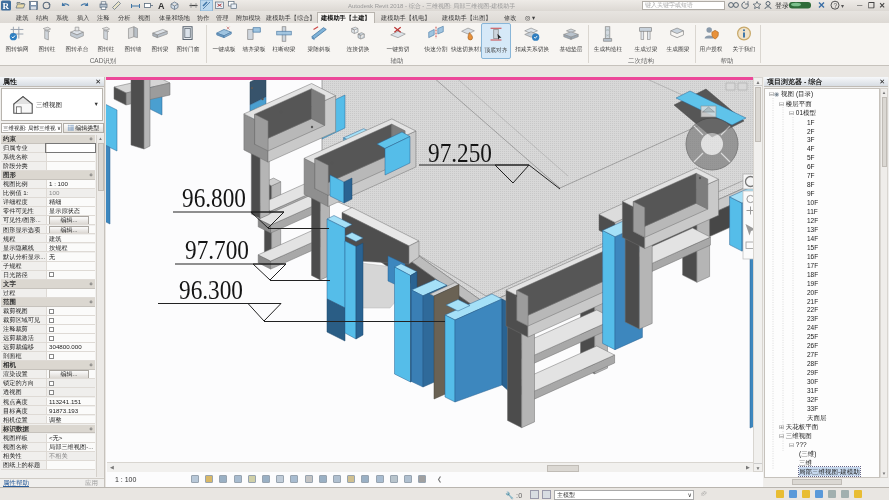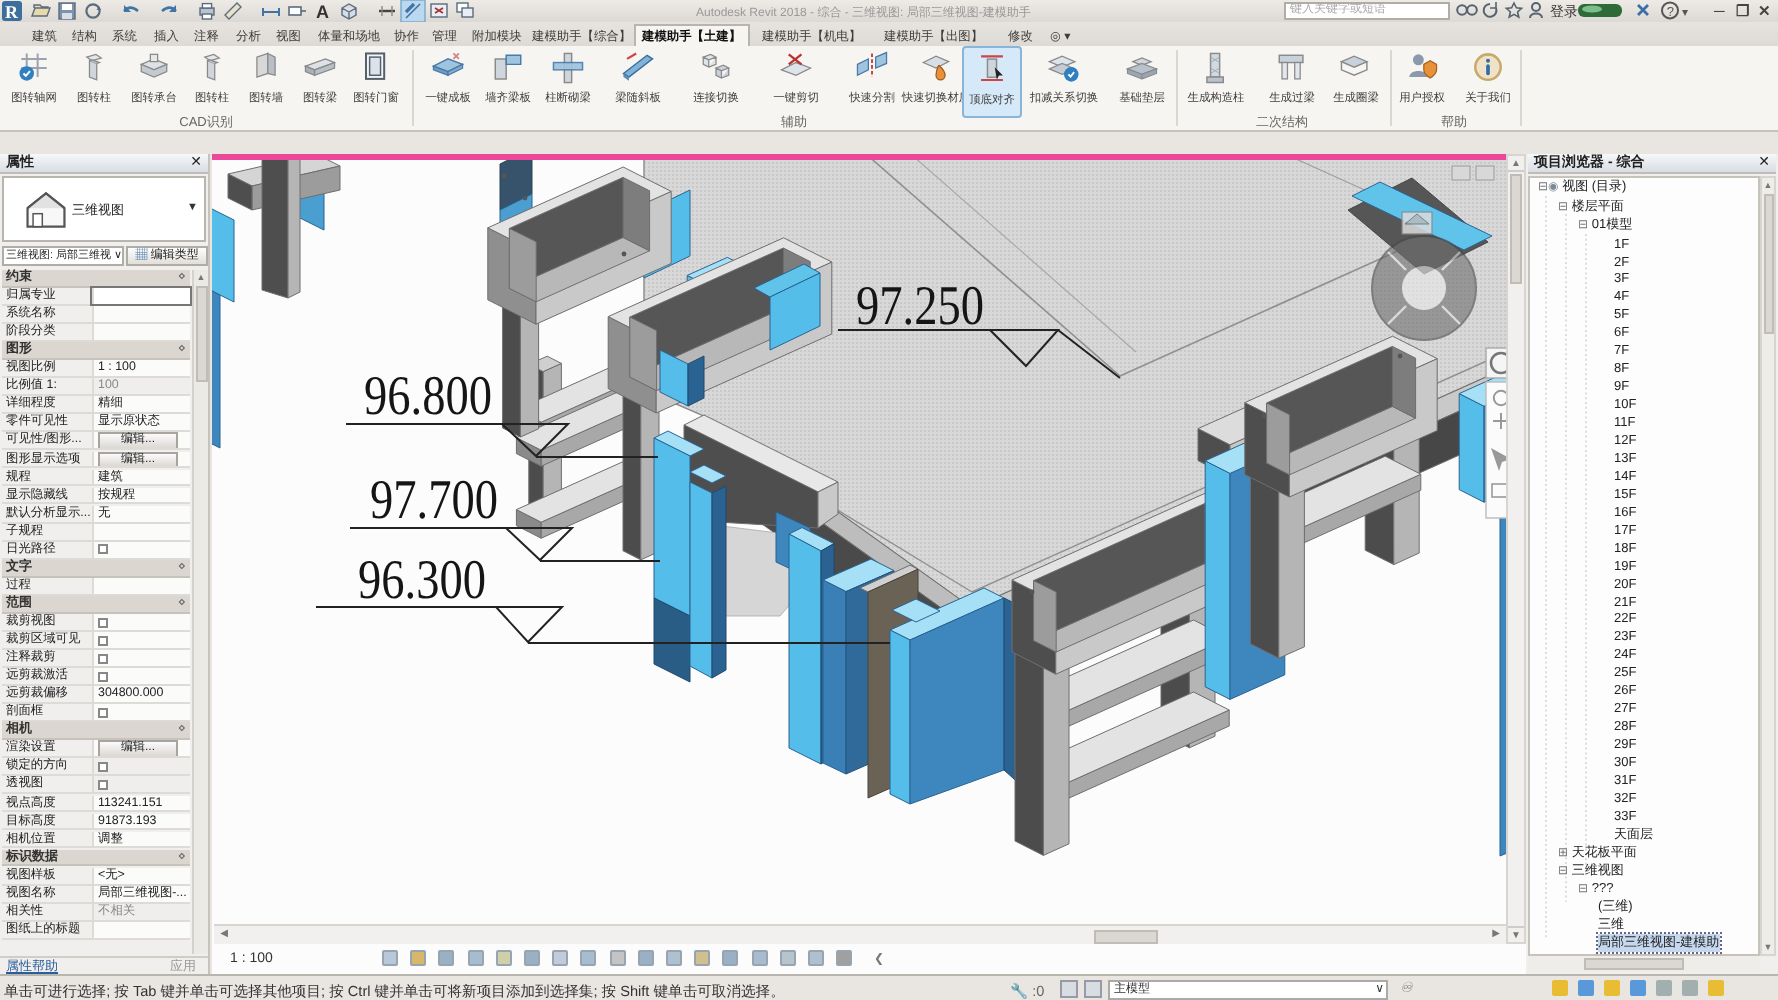--- a/index.html
+++ b/index.html
@@ -770,21 +770,20 @@
     <div class="rtscroll">
         <div style="height:7px;text-align:center;font-size:4.5px;color:#777;line-height:7px">▲</div>
         <div style="position:absolute;top:8px;left:0.5px;width:5px;height:70px;background:#dbd8d3;border:1px solid #c0bcb6"></div>
         <div style="position:absolute;bottom:0;width:100%;height:7px;text-align:center;font-size:4.5px;color:#777;line-height:7px">▼</div>
       </div>
     <div class="rbscroll">
         <div style="position:absolute;left:28px;top:1px;width:50px;height:6px;background:#dbd8d3;border:1px solid #c0bcb6"></div>
       </div>
   </div>
   <div class="statusbar">
-    <span style="position:absolute;left:2px;top:2.5px">单击可进行选择; 按 Tab 键并单击可选择其他项目; 按 Ctrl 键并单击可将新项目添加到选择集; 按 Shift 键单击可取消选择。</span>
     <span style="position:absolute;left:700px;top:2px;color:#888;font-style:italic;font-size:7px">♾</span>
     <span style="position:absolute;left:505px;top:2.5px;color:#666">🔧 :0</span>
     <div style="position:absolute;left:530px;top:2px;width:9px;height:9px;background:#d8dde2;border:1px solid #99a"></div>
     <div style="position:absolute;left:542px;top:2px;width:9px;height:9px;background:#d8dde2;border:1px solid #99a"></div>
     <div style="position:absolute;left:554px;top:1.5px;width:140px;height:10px;background:#fff;border:1px solid #aaa;font-size:6px;line-height:9px;padding-left:2px">主模型 <span style="float:right;margin-right:1px">∨</span></div>
     <div style="position:absolute;left:776px;top:2px;width:8px;height:8px;background:#e8b820;border-radius:1px;opacity:0.9"></div>
       <div style="position:absolute;left:789px;top:2px;width:8px;height:8px;background:#4a90d8;border-radius:1px;opacity:0.9"></div>
       <div style="position:absolute;left:802px;top:2px;width:8px;height:8px;background:#e8b820;border-radius:1px;opacity:0.9"></div>
       <div style="position:absolute;left:815px;top:2px;width:8px;height:8px;background:#4a90d8;border-radius:1px;opacity:0.9"></div>
       <div style="position:absolute;left:828px;top:2px;width:8px;height:8px;background:#9aa;border-radius:1px;opacity:0.9"></div>

